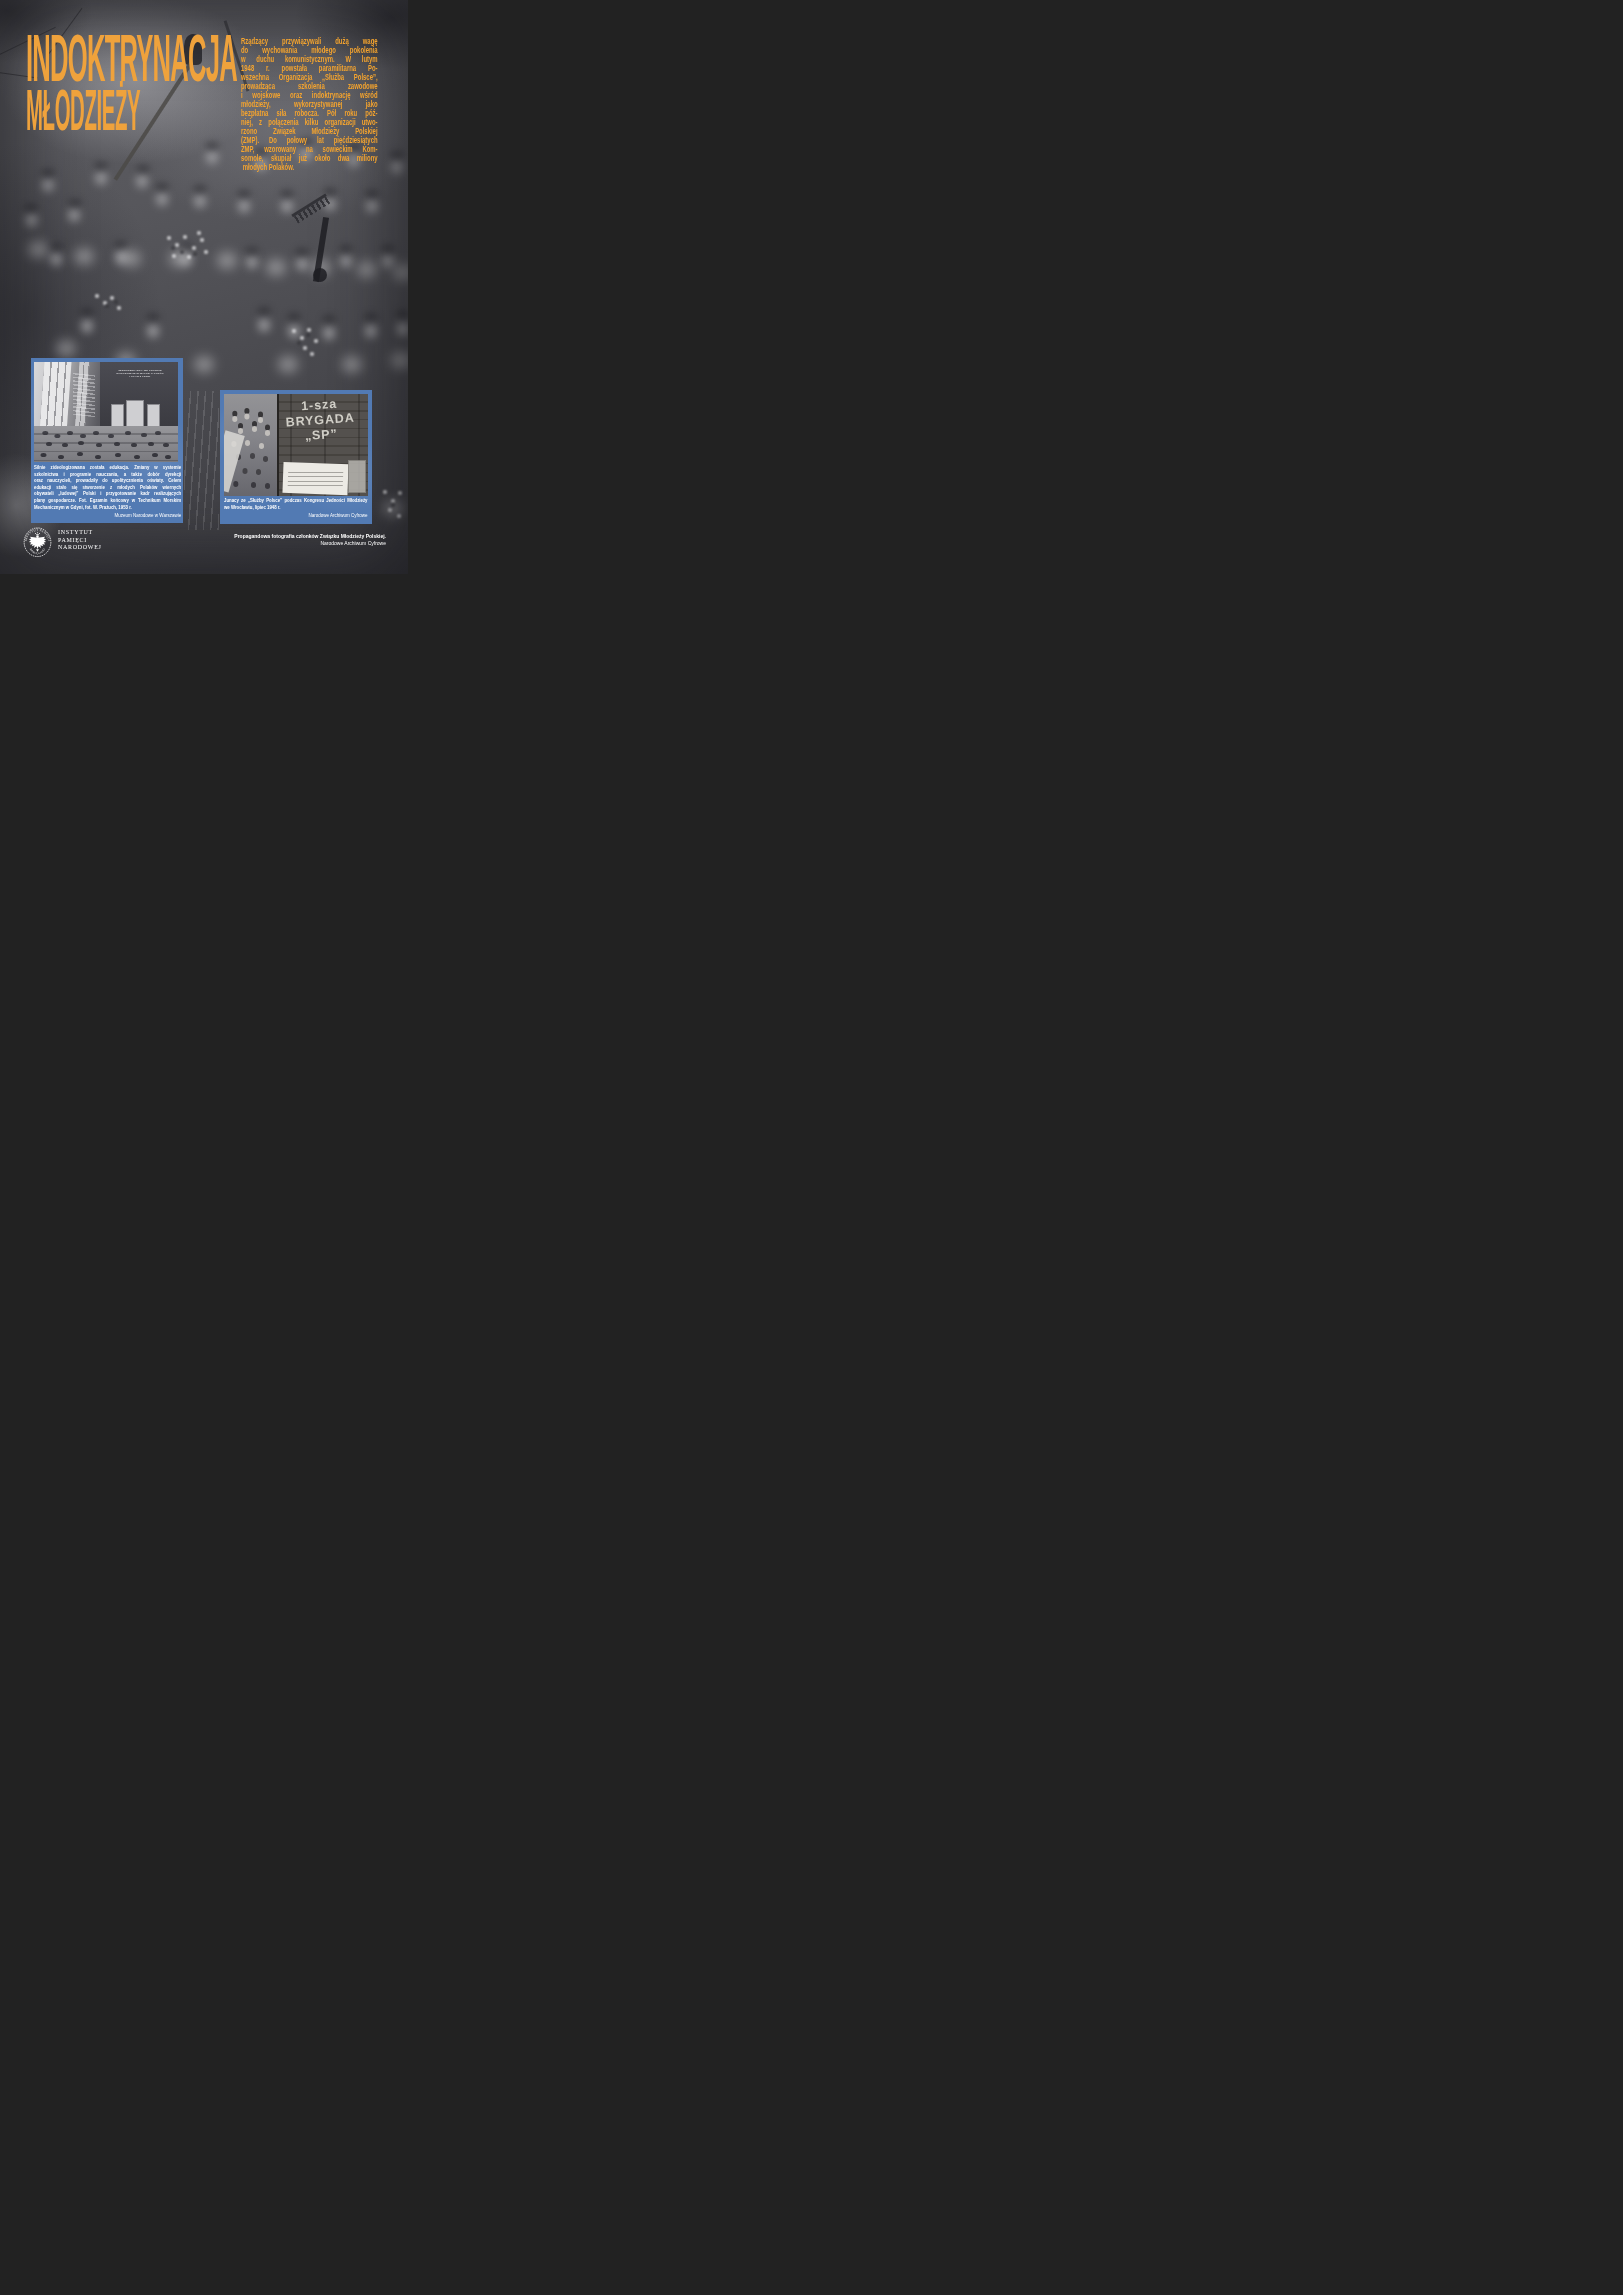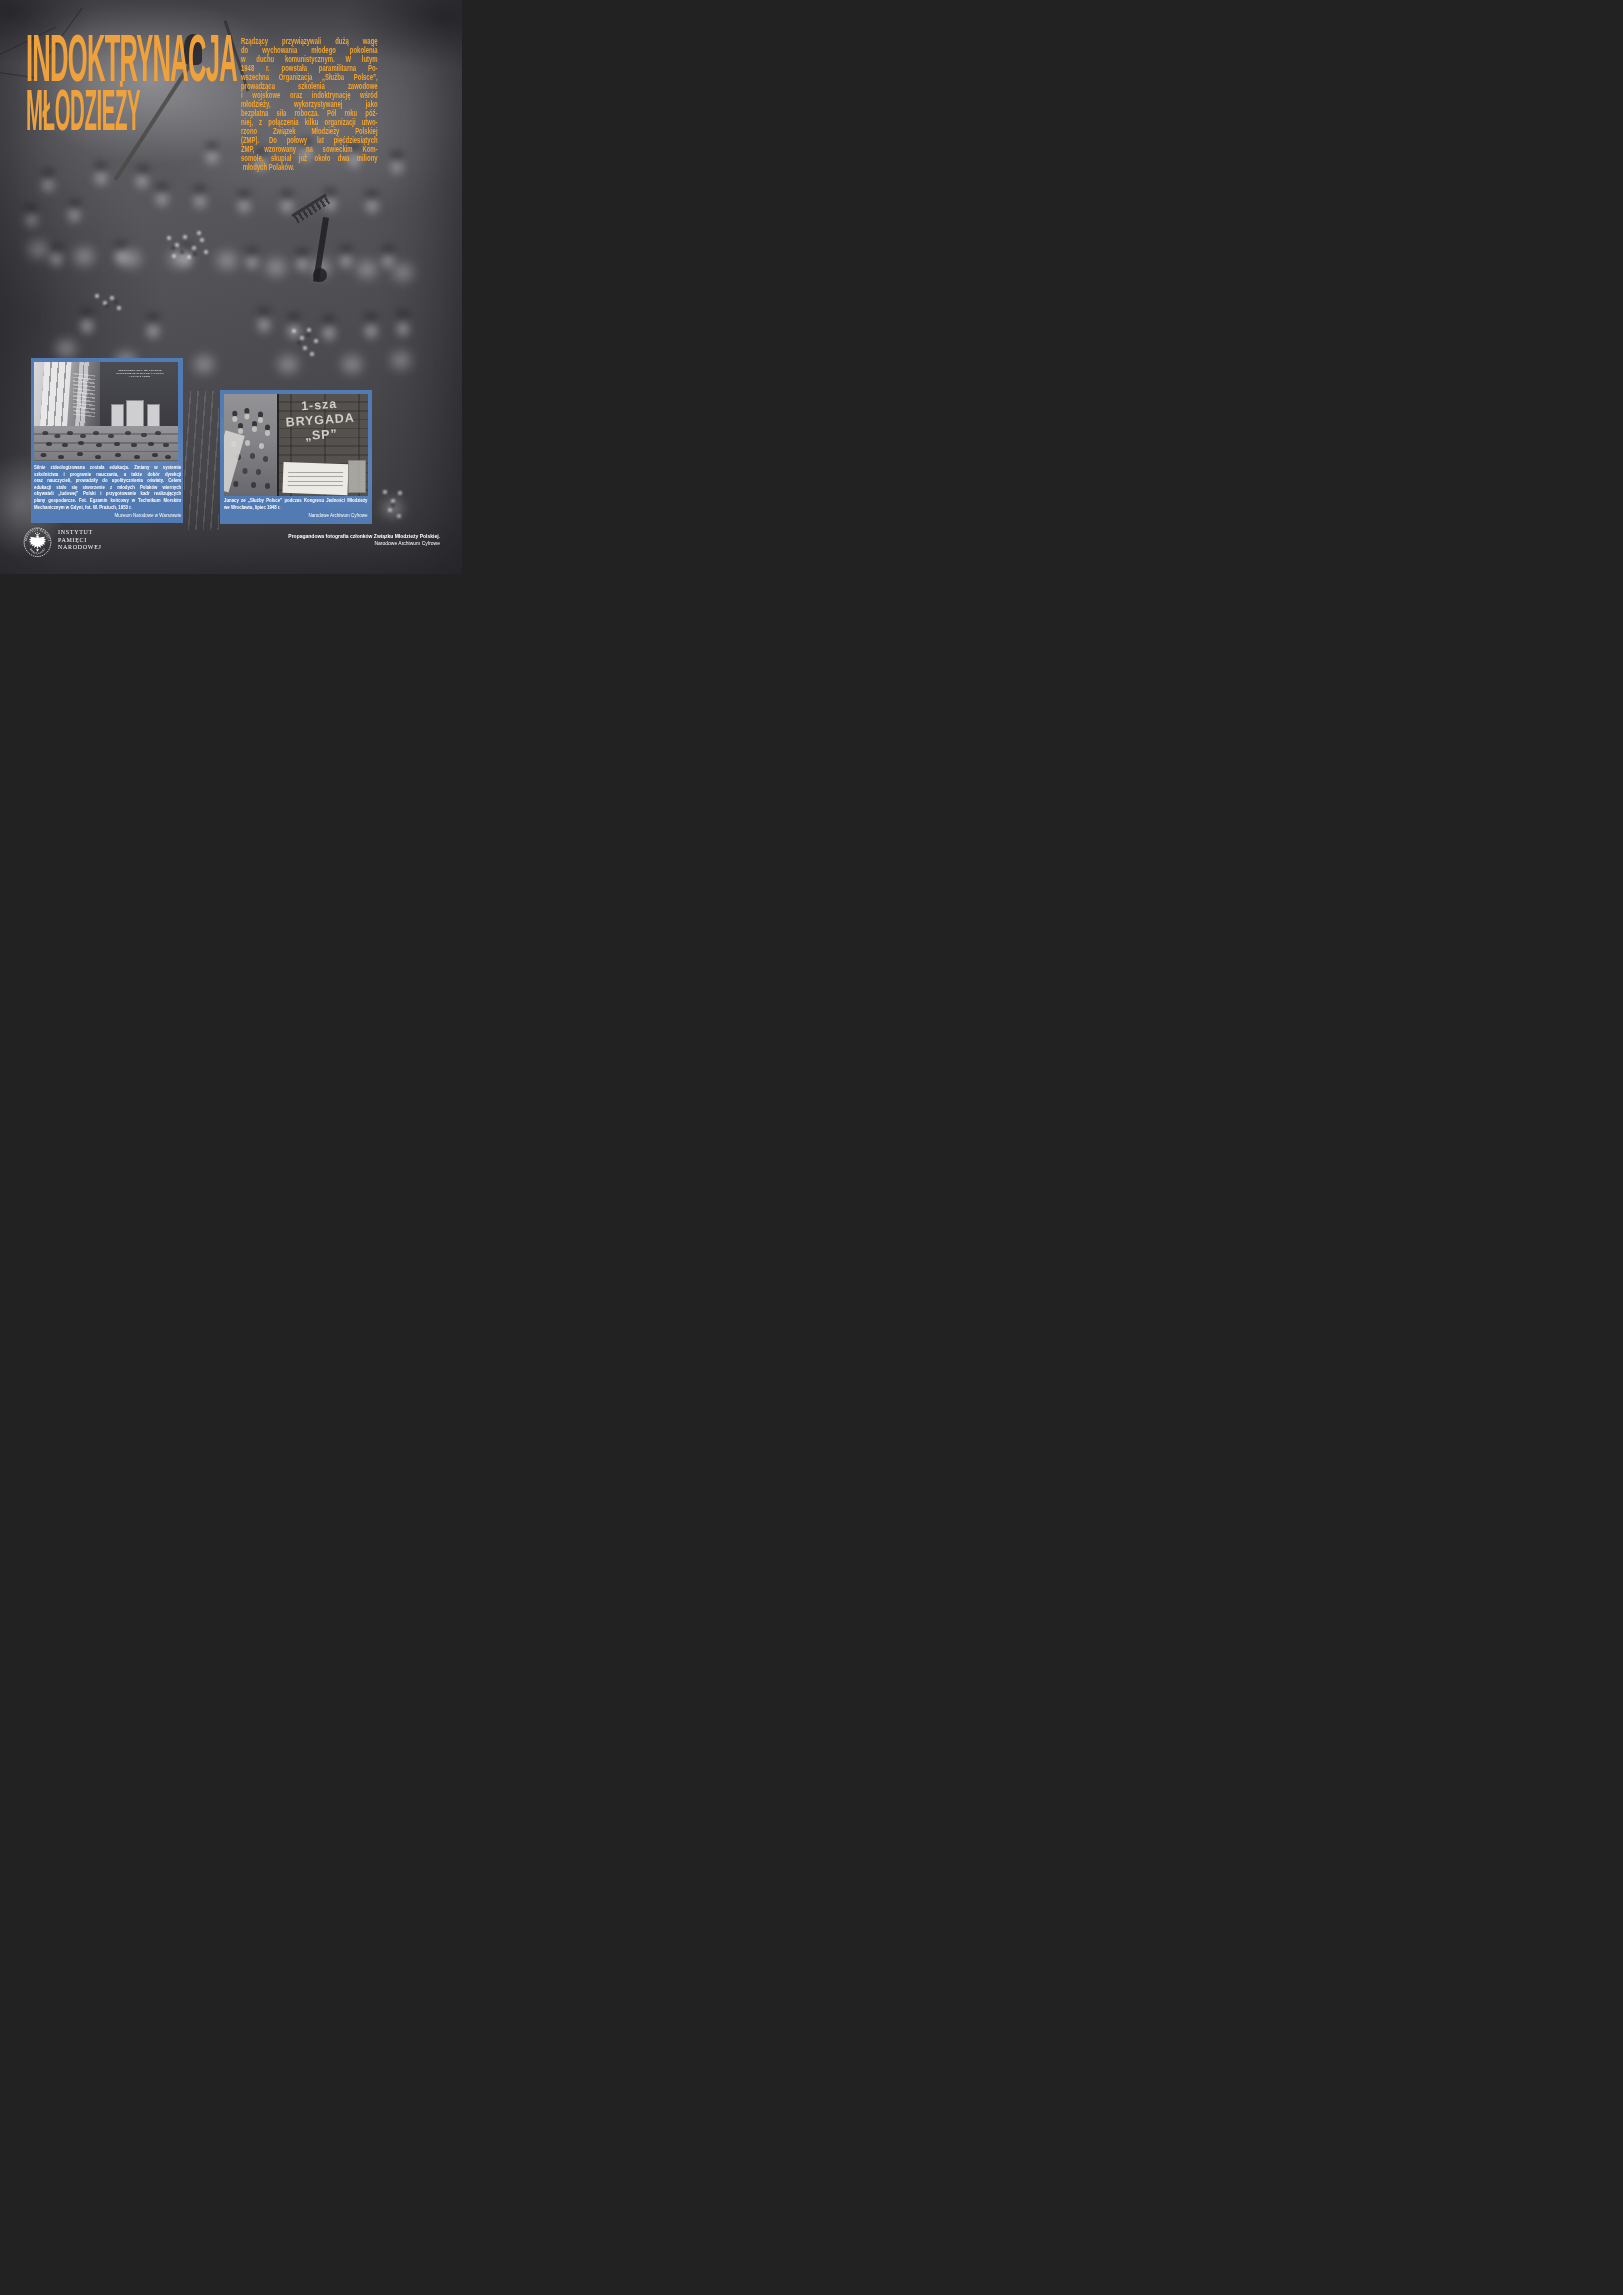--- a/index.html
+++ b/index.html
@@ -1,16 +1,16 @@
 <!DOCTYPE html>
 <html style="font-size:7.4px"><head>
 <meta charset="utf-8">
 <style>
   html,body{margin:0;padding:0;background:#222;}
-  .poster{position:relative;width:462px;height:574px;overflow:hidden;
+  .poster{position:relative;width:408px;height:574px;overflow:hidden;
     background:#6d28d9;font-family:"Liberation Sans",sans-serif;}
 
   
   .bg{position:absolute;inset:0;background:
     radial-gradient(139px 74px at 96% 3%, rgba(25,25,30,.55), transparent 70%),
     radial-gradient(120px 74px at 2% 2%, rgba(25,25,30,.5), transparent 70%),
     radial-gradient(194px 120px at 33% 14%, rgba(160,160,165,.75), transparent 70%),
     radial-gradient(231px 139px at 68% 22%, rgba(125,125,131,.55), transparent 70%),
     radial-gradient(176px 231px at 7% 55%, rgba(40,40,46,.5), transparent 75%),
     radial-gradient(69px 74px at 4% 88%, rgba(200,200,203,.5), transparent 70%),

